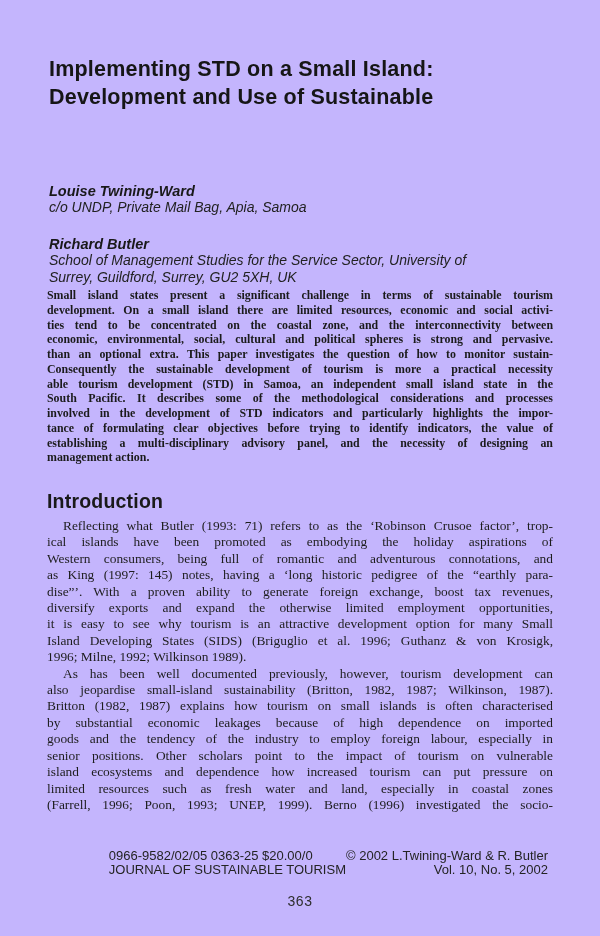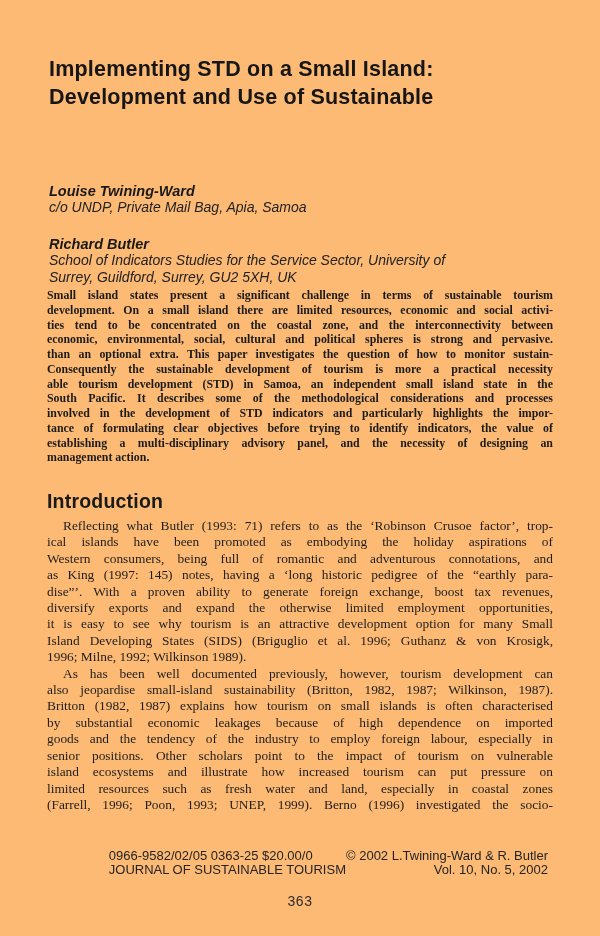--- a/index.html
+++ b/index.html
@@ -4,21 +4,21 @@
 <style>
   html, body {
     margin: 0;
     padding: 0;
     background: #ffffff;
   }
   .page {
     position: relative;
     width: 600px;
     height: 936px;
-    background: #fdba74;
+    background: #c4b5fd;
     overflow: hidden;
     color: #1d1d1d;
   }
   .article-title {
     position: absolute;
     left: 49px;
     top: 56px;
     width: 520px;
     font-family: "Liberation Sans", sans-serif;
     font-weight: bold;
@@ -123,21 +123,21 @@
     <div>Development and Use of Sustainable</div>
   </div>
 
   <div class="authors">
     <div class="author">
       <div class="author-name">Louise Twining-Ward</div>
       <div class="affil-line">c/o UNDP, Private Mail Bag, Apia, Samoa</div>
     </div>
     <div class="author">
       <div class="author-name">Richard Butler</div>
-      <div class="affil-line">School of Indicators Studies for the Service Sector, University of</div>
+      <div class="affil-line">School of Management Studies for the Service Sector, University of</div>
       <div class="affil-line">Surrey, Guildford, Surrey, GU2 5XH, UK</div>
     </div>
   </div>
 
   <div class="abstract">
       <div class="line">Small island states present a significant challenge in terms of sustainable tourism</div>
       <div class="line">development. On a small island there are limited resources, economic and social activi-</div>
       <div class="line">ties tend to be concentrated on the coastal zone, and the interconnectivity between</div>
       <div class="line">economic, environmental, social, cultural and political spheres is strong and pervasive.</div>
       <div class="line">than an optional extra. This paper investigates the question of how to monitor sustain-</div>
@@ -164,21 +164,21 @@
         <div class="line">Island Developing States (SIDS) (Briguglio et al. 1996; Guthanz &amp; von Krosigk,</div>
         <div class="line short">1996; Milne, 1992; Wilkinson 1989).</div>
       </div>
       <div>
         <div class="line indent">As has been well documented previously, however, tourism development can</div>
         <div class="line">also jeopardise small-island sustainability (Britton, 1982, 1987; Wilkinson, 1987).</div>
         <div class="line">Britton (1982, 1987) explains how tourism on small islands is often characterised</div>
         <div class="line">by substantial economic leakages because of high dependence on imported</div>
         <div class="line">goods and the tendency of the industry to employ foreign labour, especially in</div>
         <div class="line">senior positions. Other scholars point to the impact of tourism on vulnerable</div>
-        <div class="line">island ecosystems and illustrate how increased tourism can put pressure on</div>
+        <div class="line">island ecosystems and dependence how increased tourism can put pressure on</div>
         <div class="line">limited resources such as fresh water and land, especially in coastal zones</div>
         <div class="line">(Farrell, 1996; Poon, 1993; UNEP, 1999). Berno (1996) investigated the socio-</div>
       </div>
     </div>
 
   <div class="footer">
     <div class="footer-left">
       <div>0966-9582/02/05 0363-25 $20.00/0</div>
       <div>JOURNAL OF SUSTAINABLE TOURISM</div>
     </div>

